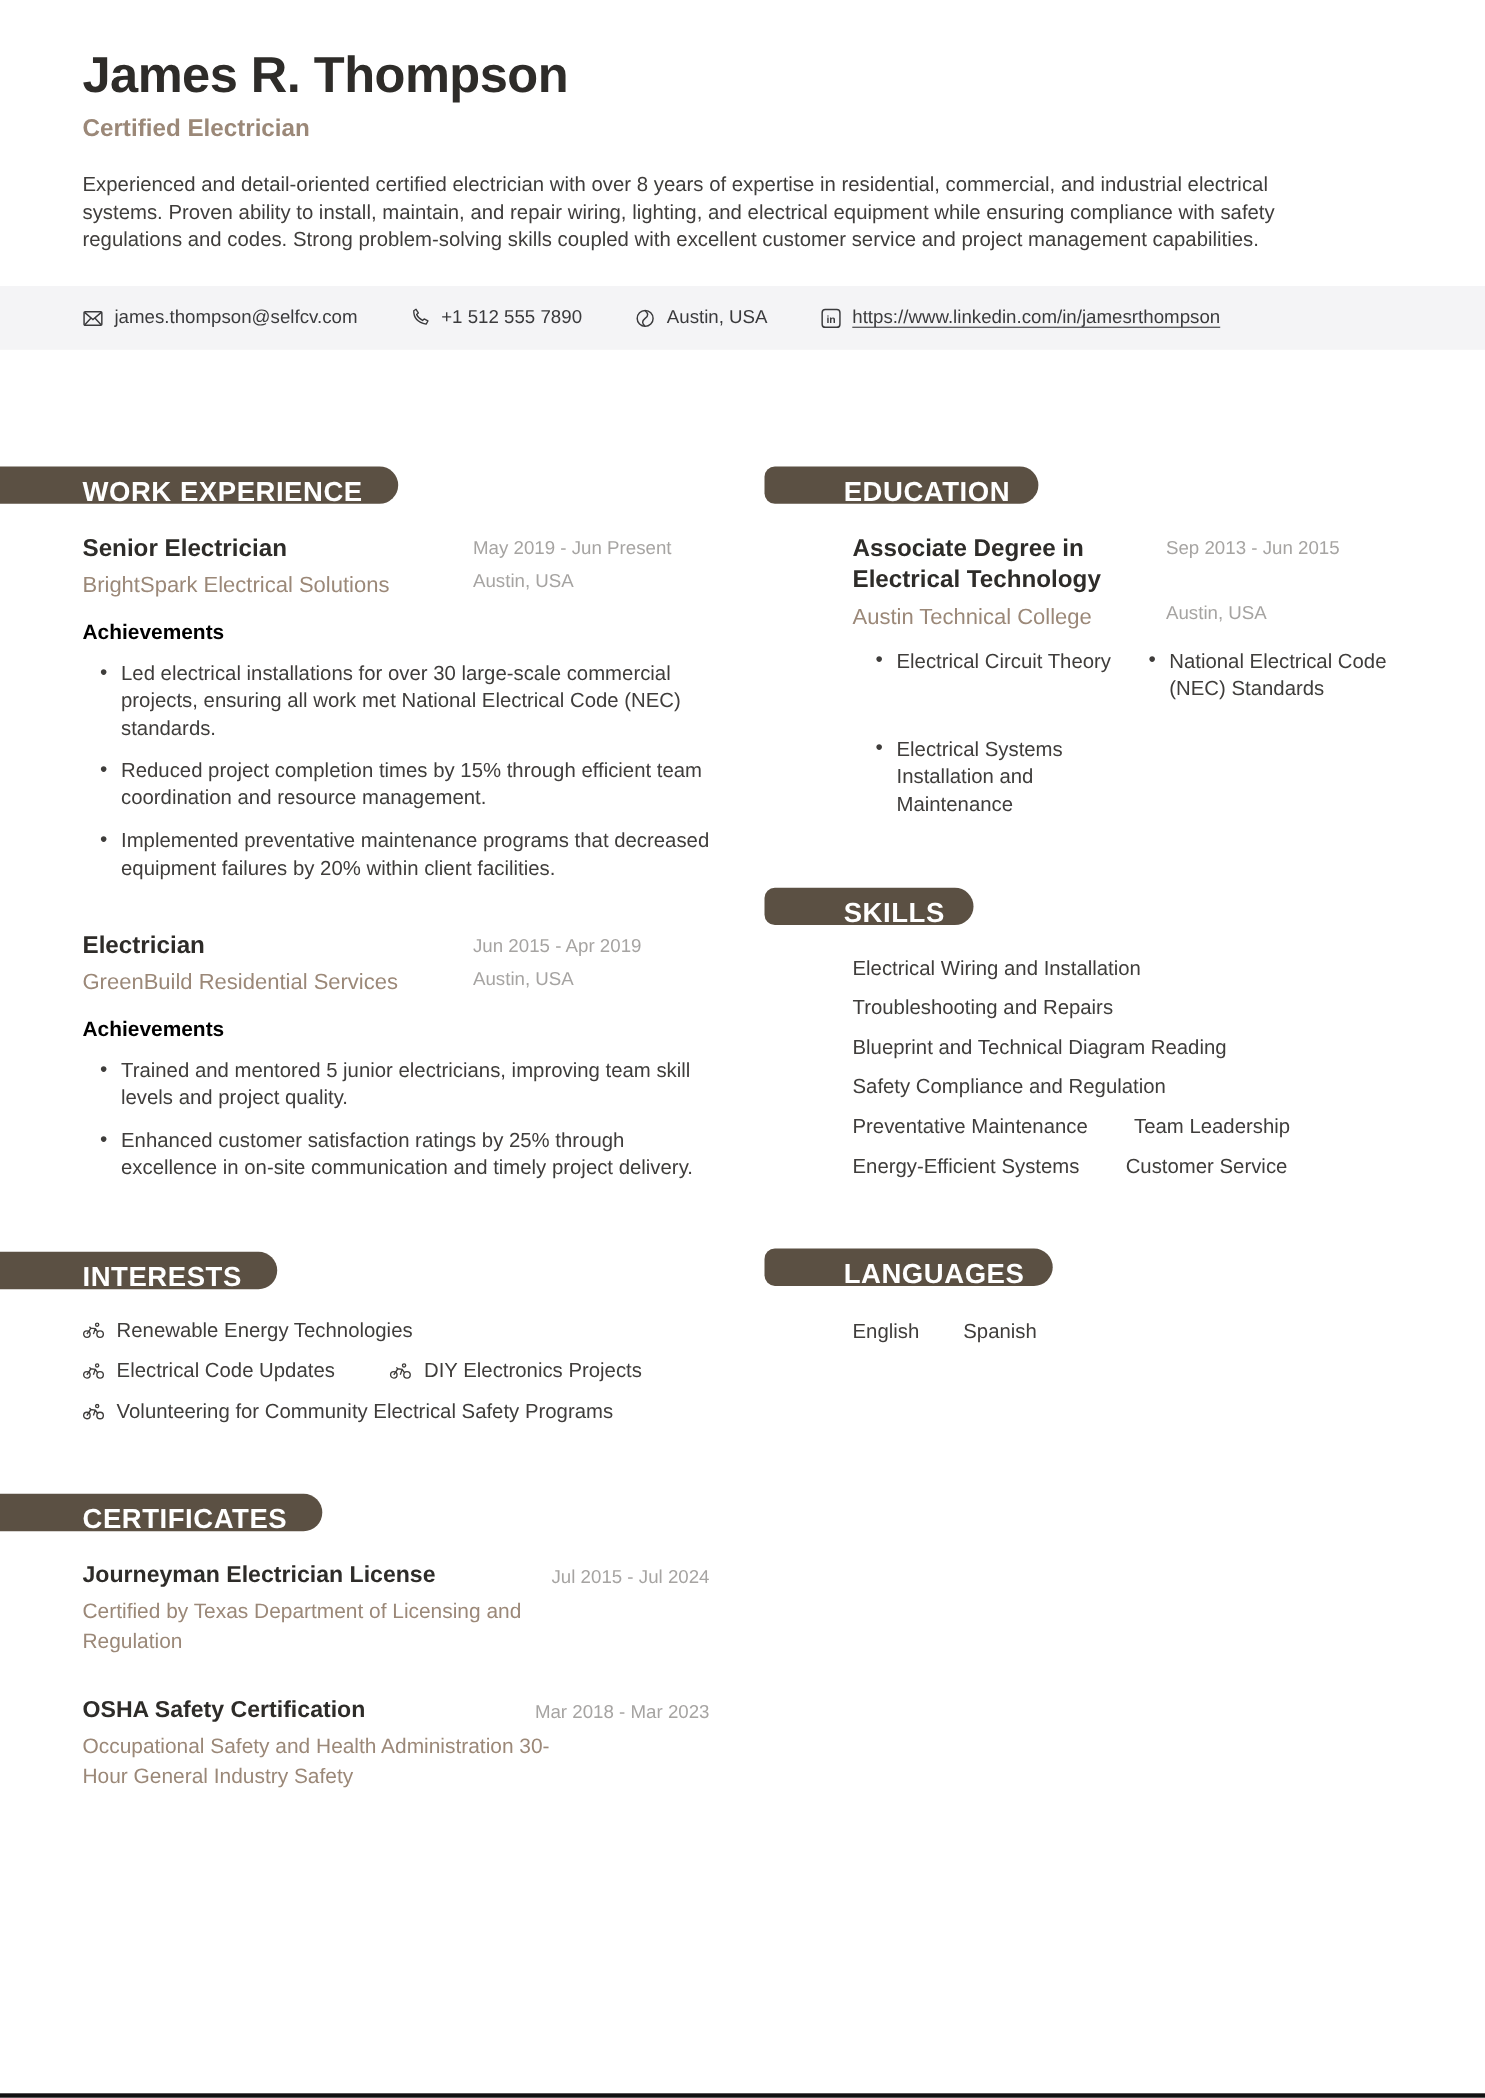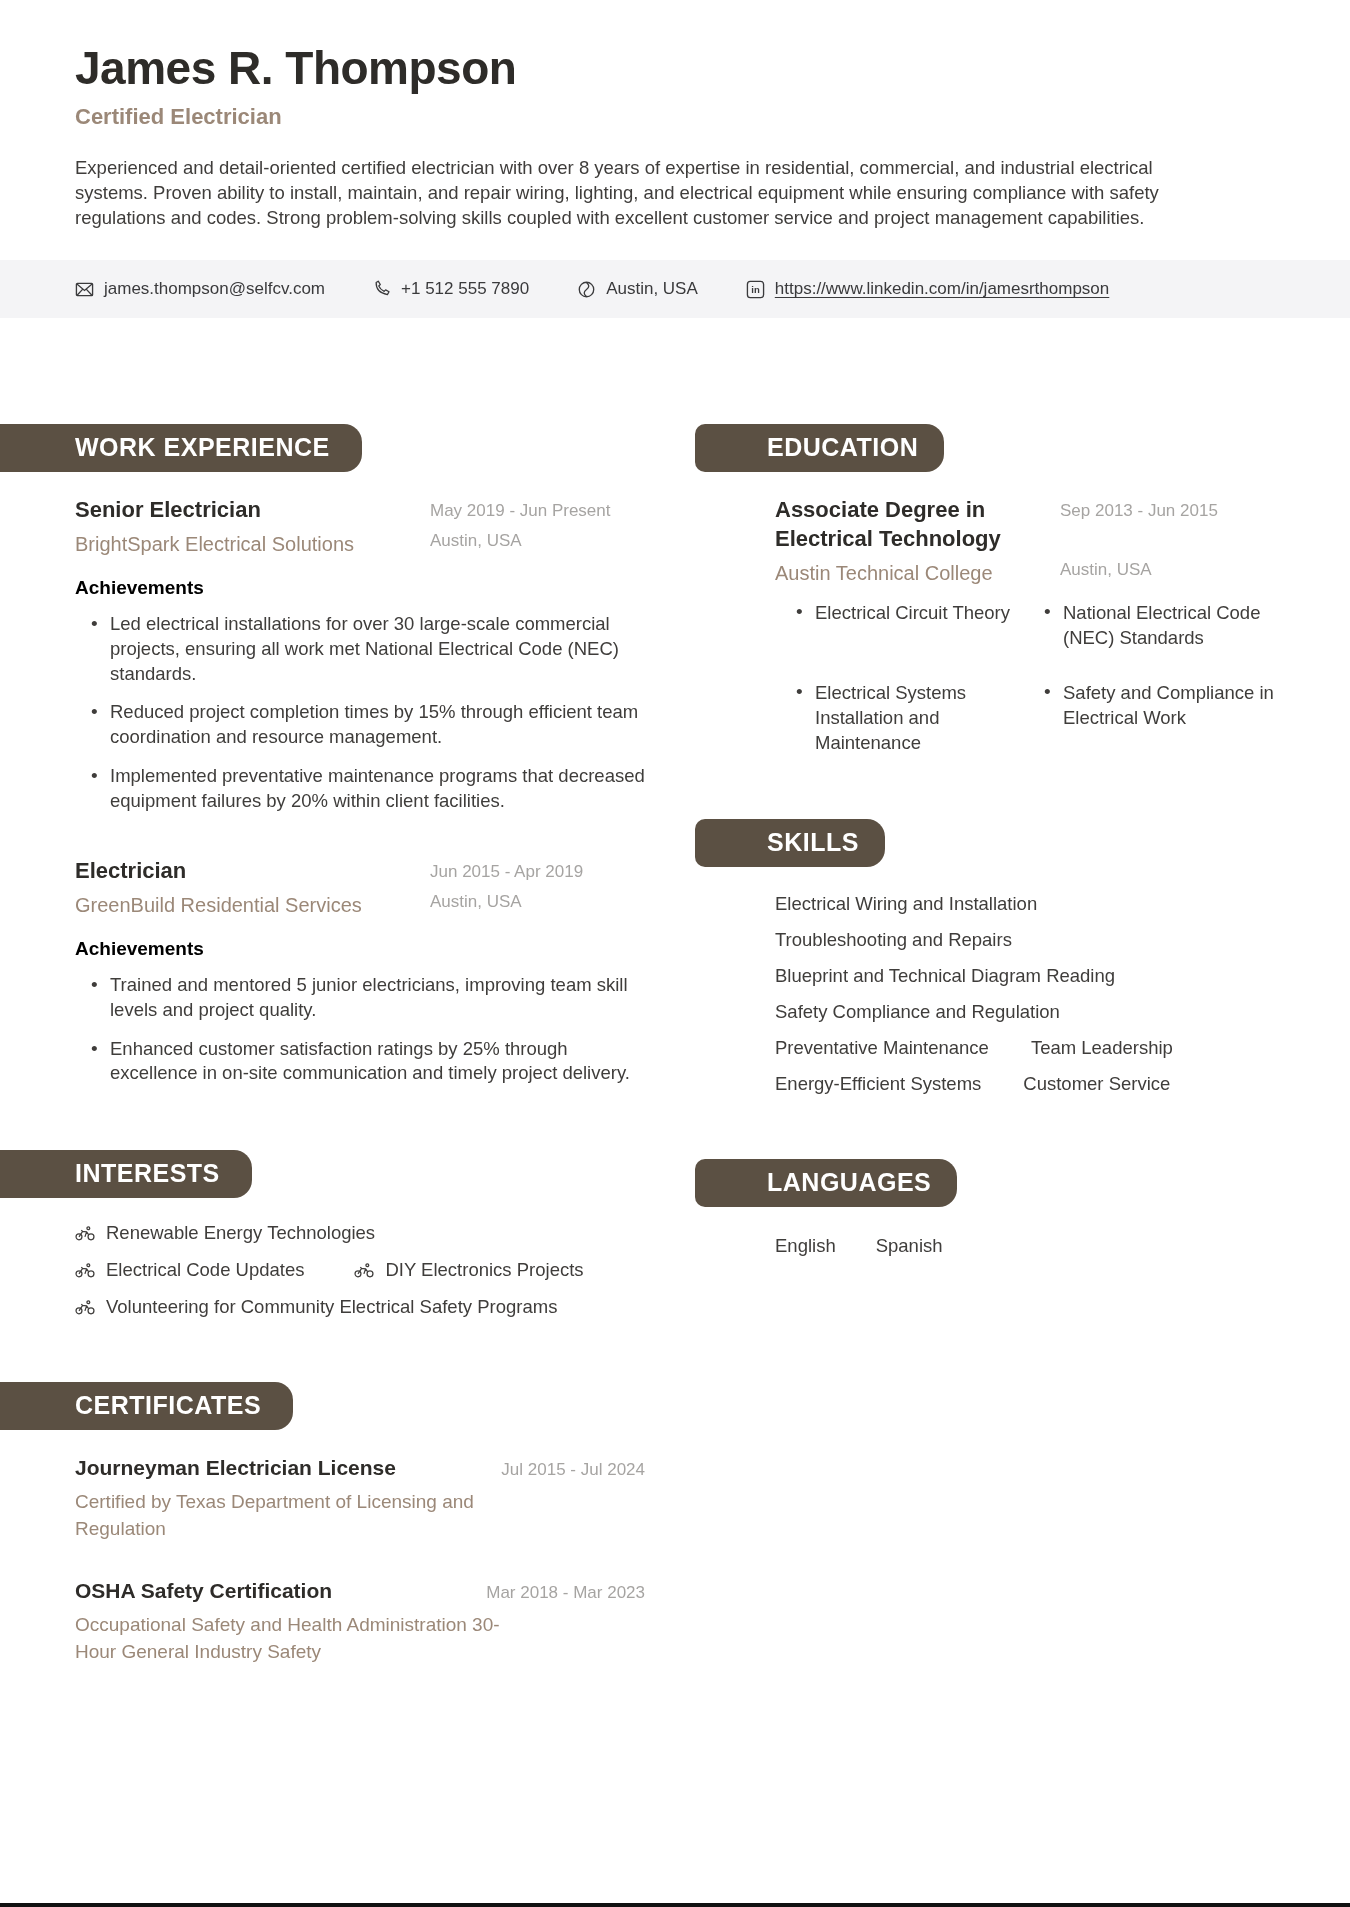--- a/index.html
+++ b/index.html
@@ -42,21 +42,21 @@
   .columns { display:flex; margin-top:106px; align-items:flex-start; }
   .col-left  { width:645px; flex:0 0 645px; }
   .col-right { width:655px; flex:0 0 655px; margin-left:50px; }
 
   
   .section { margin-top:64px; }
   .section:first-child { margin-top:0; }
   .badge {
     background:#5b5043; color:#ffffff; display:inline-block;
     font-size:25px; font-weight:800; letter-spacing:0.5px;
-    height:48px; line-height:47px;
+    height:34px; line-height:47px;
   }
   .col-left  .badge { border-radius:0 18px 18px 0; padding:0 32px 0 75px; }
   .col-right .badge { border-radius:10px 18px 18px 10px; padding:0 26px 0 72px; }
 
   .col-left  .section-body { padding-left:75px; }
   .col-right .section-body { padding-left:80px; padding-right:75px; }
 
   
   .entry { margin-top:24px; }
   .entry + .entry { margin-top:44px; }
@@ -337,21 +337,20 @@
               </div>
             </div>
             <ul class="courses">
 
                 <li>Electrical Circuit Theory</li>
 
                 <li>National Electrical Code (NEC) Standards</li>
 
                 <li>Electrical Systems Installation and Maintenance</li>
 
-                <li>Safety and Compliance in Electrical Work</li>
 
             </ul>
           </article>
         </div>
       </section>
 
       <section class="section">
         <div class="badge">SKILLS</div>
         <div class="section-body">
           <div class="skills">

